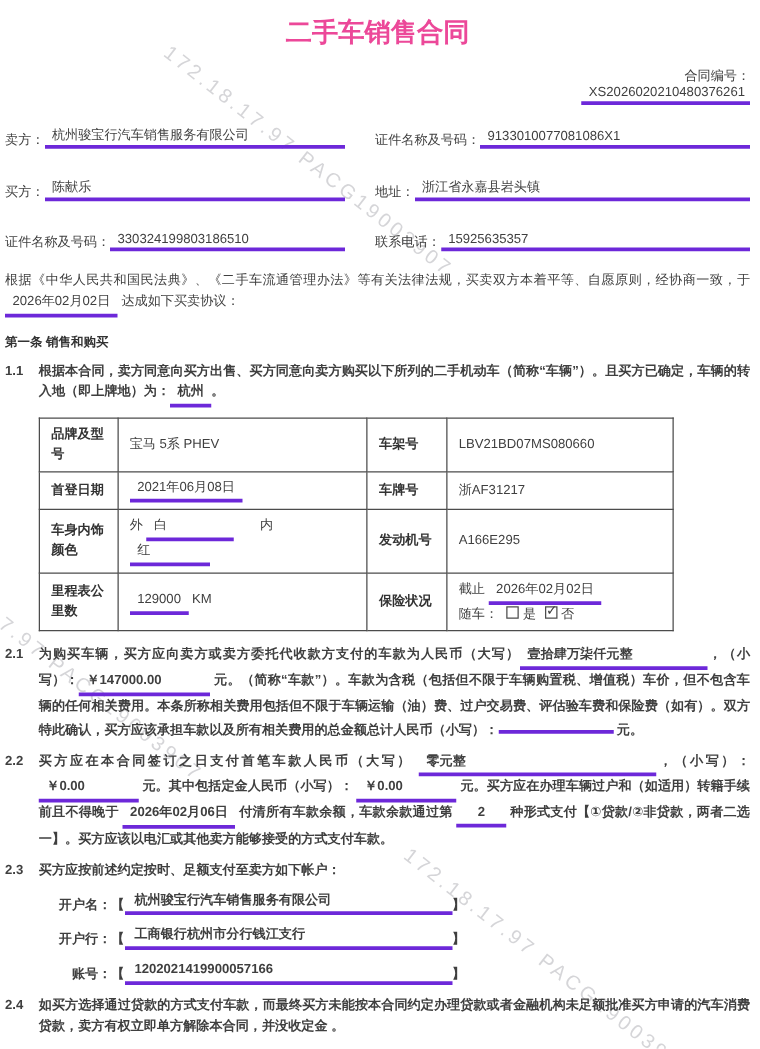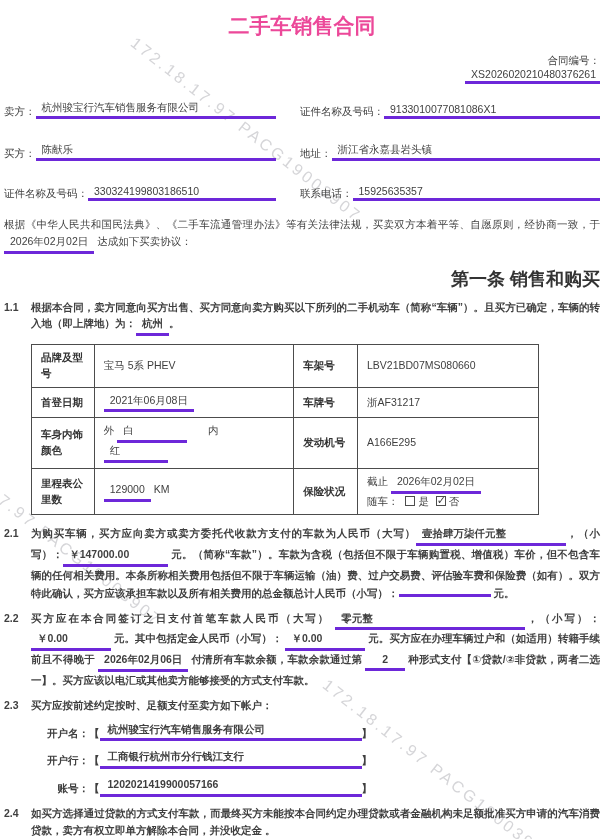--- a/index.html
+++ b/index.html
@@ -22,21 +22,21 @@
   .fill { flex:1; padding:0 4px 1px 6px; }
   .lbl { white-space:nowrap; }
 
   .cno-row { display:flex; margin:0 0 0 372px; align-items:flex-end;flex-direction:column; }
 
   .pgrid { display:grid; grid-template-columns:272px 1fr; column-gap:10px; row-gap:15px; margin-top:17px;gap:24px; }
   .field { display:flex; align-items:flex-end; }
 
   .para { margin-top:15px; line-height:1.6; text-align:justify; }
 
-  .h2 { font-size:18px; font-weight:bold; color:#333; margin:13px 0 5px;text-align:right; }
+  .h2 { font-size:10px; font-weight:bold; color:#333; margin:13px 0 5px; }
 
   .clause { display:flex; margin:8px 0; line-height:1.6;font-weight:bold; }
   .cnum { width:27px; flex-shrink:0; }
   .ctext { flex:1; text-align:justify; }
 
   .vtable { border-collapse:collapse; margin:6px 0 10px 27px; table-layout:fixed; width:508px; }
   .vtable td { border:1px solid #4c4c4c; padding:5px 9px; vertical-align:middle; line-height:1.5; }
   .vtable .tl { font-weight:bold; color:#333; }
   .c1 { width:61px; } .c2 { width:194px; } .c3 { width:62px; } .c4 { width:176px; }
 

